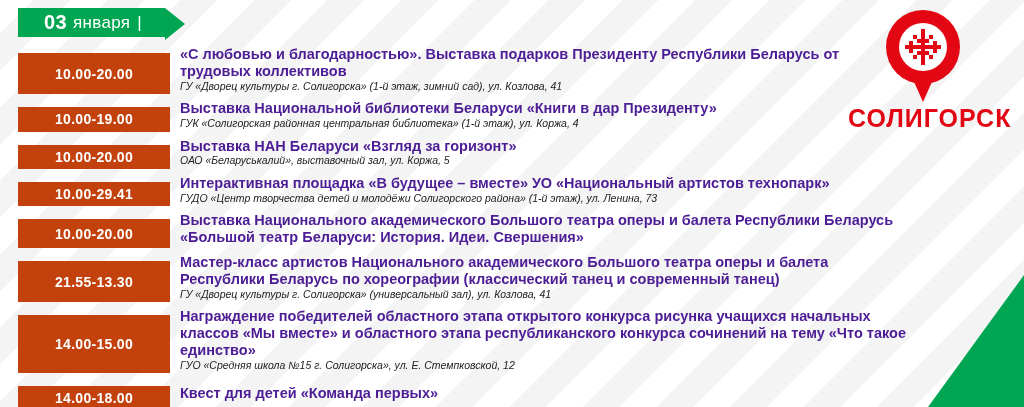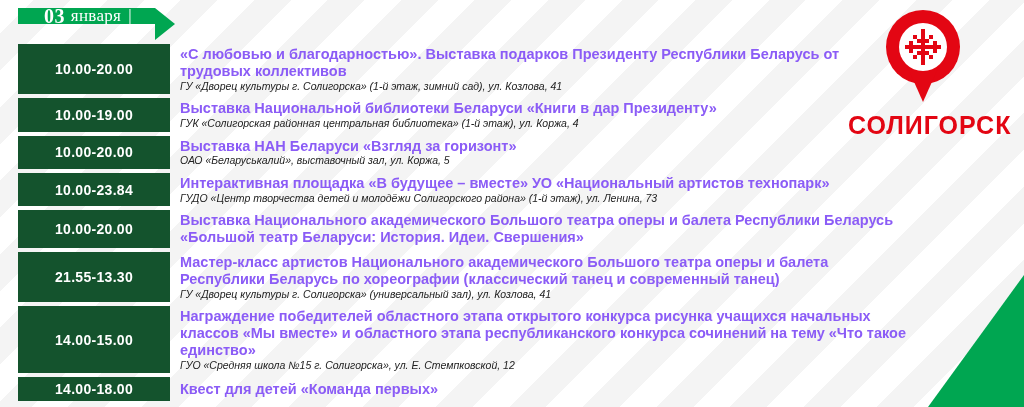--- a/index.html
+++ b/index.html
@@ -57,24 +57,23 @@
     height: 32px;
     display: flex;
     align-items: stretch;
   }
   .header-bar {
     background: #00a651;
     color: #ffffff;
     display: flex;
     align-items: center;
     padding: 0 16px 0 26px;
-    height: 16px;
+    height: 29px;
     box-sizing: border-box;
     flex: 0 0 auto;
-    font-family: Liberation Serif, serif;
   }
   .header-arrow {
     width: 0;
     height: 0;
     border-top: 16px solid transparent;
     border-bottom: 16px solid transparent;
     border-left: 20px solid #00a651;
   }
   .header-day {
     font-size: 20px;
@@ -104,43 +103,44 @@
     top: 44px;
     width: 890px;
   }
   .row {
     display: flex;
     align-items: stretch;
     margin-bottom: 4px;
   }
   .time-cell {
     flex: 0 0 152px;
-    background: #14532d;
+    background: #c2410c;
     color: #ffffff;
     font-size: 14px;
     font-weight: bold;
     display: flex;
     align-items: center;
     justify-content: center;
     letter-spacing: 0.3px;
     box-sizing: border-box;
     padding: 4px 0;
+    margin-top: 9px;
   }
   .info-cell {
     flex: 1 1 auto;
     padding: 2px 0 2px 10px;
     box-sizing: border-box;
     display: flex;
     flex-direction: column;
     justify-content: center;
   }
   .event-title {
     font-size: 14.5px;
     font-weight: bold;
-    color: #8b5cf6;
+    color: #4c1d95;
     line-height: 1.16;
   }
   .event-venue {
     font-size: 10.5px;
     font-style: italic;
     color: #222222;
     line-height: 1.2;
     margin-top: 0;
   }
 
@@ -188,21 +188,21 @@
     overflow: hidden;
   }
   .pin-ornament {
     position: absolute;
     left: 0;
     top: 0;
     width: 48px;
     height: 48px;
   }
   .logo-text {
-    margin-top: 9px;
+    margin-top: 2px;
     font-size: 25px;
     font-weight: bold;
     color: #e30613;
     letter-spacing: 1px;
   }
 </style>
 </head>
 <body>
 
 <div class="bg-stripes"></div>
@@ -239,21 +239,21 @@
 
     <div class="row">
       <div class="time-cell">10.00-20.00</div>
       <div class="info-cell">
         <div class="event-title">Выставка НАН Беларуси «Взгляд за горизонт»</div>
         <div class="event-venue">ОАО «Беларуськалий», выставочный зал, ул. Коржа, 5</div>
       </div>
     </div>
 
     <div class="row">
-      <div class="time-cell">10.00-23.84</div>
+      <div class="time-cell">10.00-29.41</div>
       <div class="info-cell">
         <div class="event-title">Интерактивная площадка «В будущее – вместе» УО «Национальный артистов технопарк»</div>
         <div class="event-venue">ГУДО «Центр творчества детей и молодёжи Солигорского района» (1-й этаж), ул. Ленина, 73</div>
       </div>
     </div>
 
     <div class="row">
       <div class="time-cell">10.00-20.00</div>
       <div class="info-cell">
         <div class="event-title">Выставка Национального академического Большого театра оперы и балета Республики Беларусь «Большой театр Беларуси: История. Идеи. Свершения»</div>

